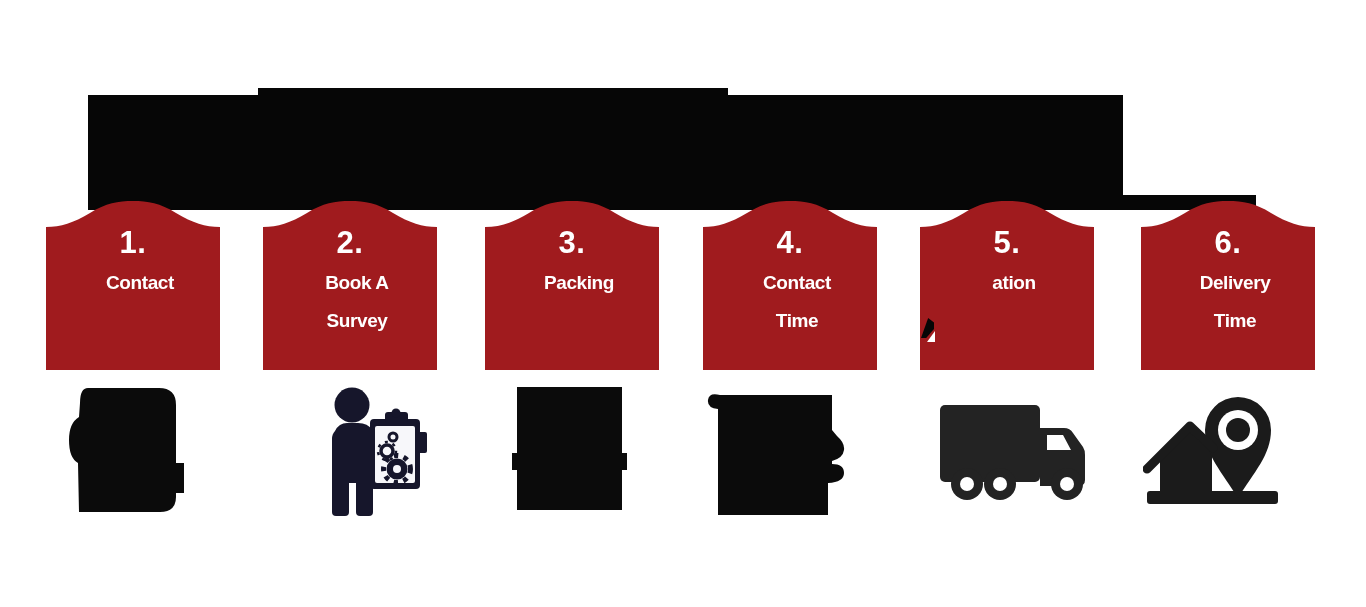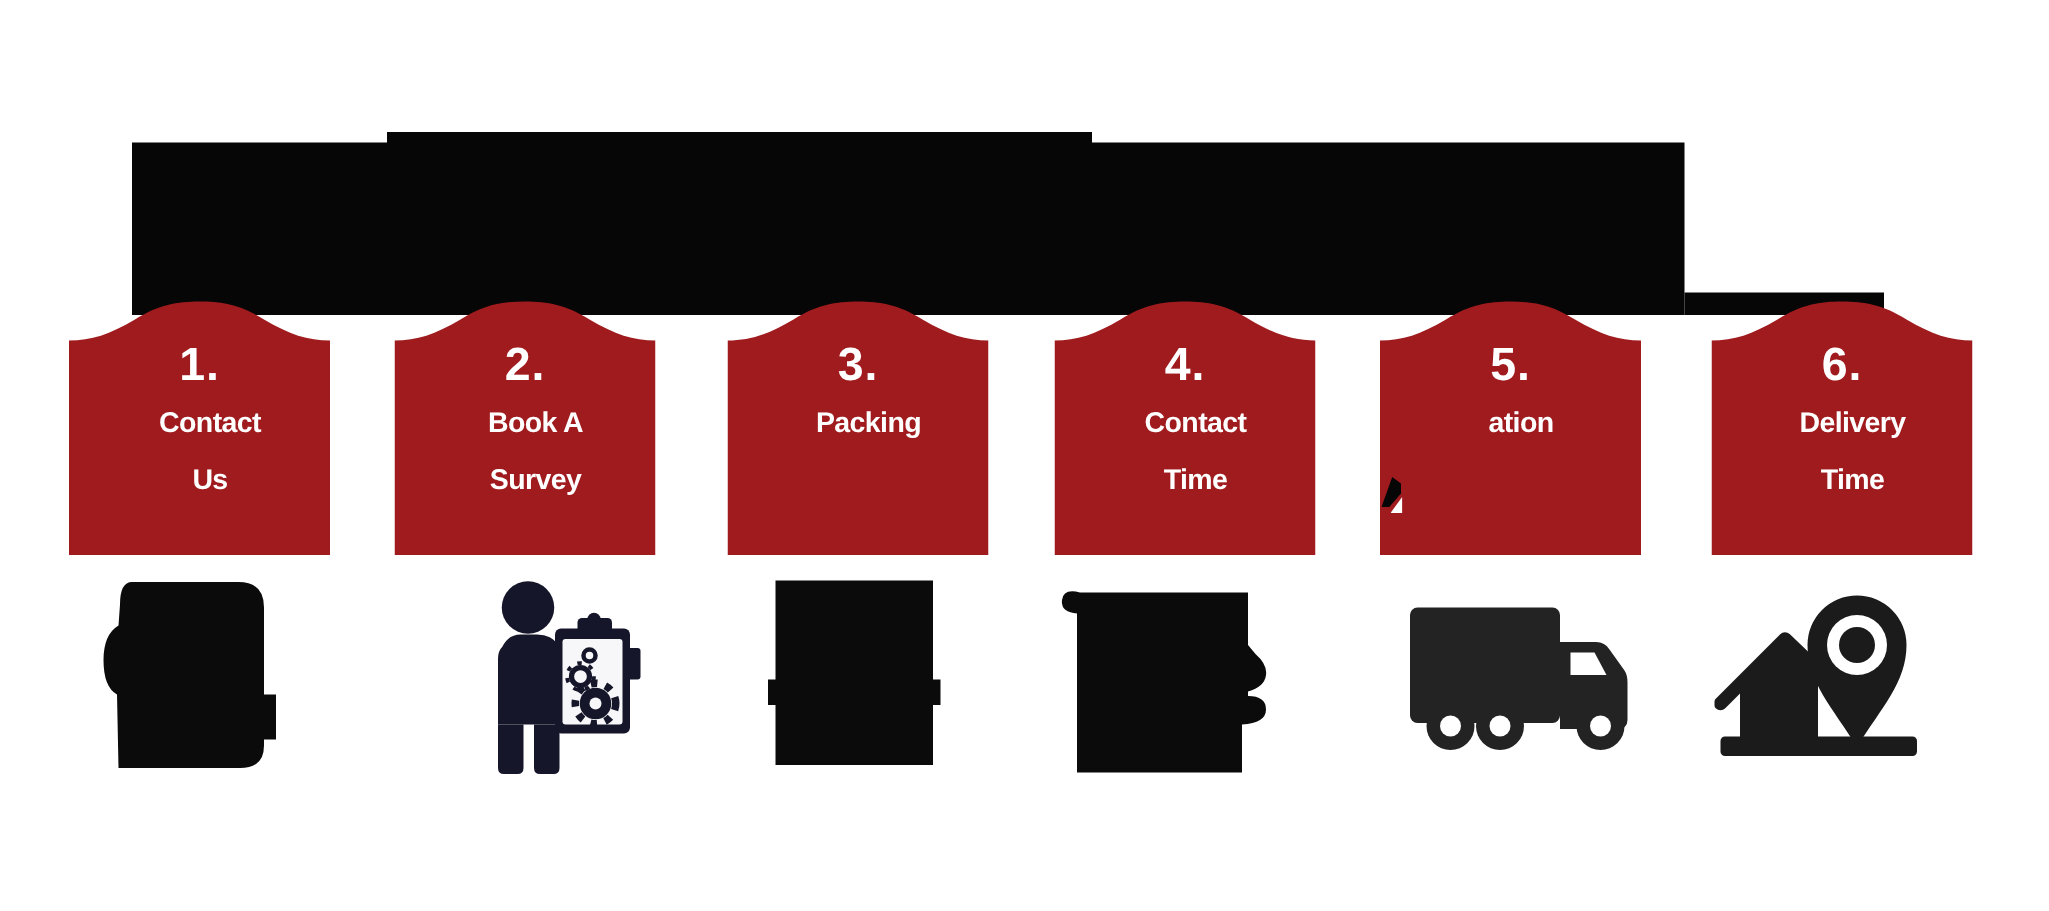--- a/index.html
+++ b/index.html
@@ -66,21 +66,20 @@
   <div class="abs banner" id="banner-main"></div>
   <div class="abs banner" id="banner-strip"></div>
 
   <div class="step" style="left:46px;">
     <svg class="box-shape" viewBox="0 0 174 170" preserveAspectRatio="none">
       <path fill="#A01B1E" d="M0 170 L0 27 C15 27 27 23 44 13 C60 3 72 1 87 1 C102 1 114 3 130 13 C147 23 159 27 174 27 L174 170 Z"></path>
     </svg>
     <div class="step-text">
       <div class="step-num">1.</div>
       <div class="step-line">Contact</div>
-      <div class="step-line">Us</div>
     </div>
   </div>
 
   <div class="step" style="left:263px;">
     <svg class="box-shape" viewBox="0 0 174 170" preserveAspectRatio="none">
       <path fill="#A01B1E" d="M0 170 L0 27 C15 27 27 23 44 13 C60 3 72 1 87 1 C102 1 114 3 130 13 C147 23 159 27 174 27 L174 170 Z"></path>
     </svg>
     <div class="step-text">
       <div class="step-num">2.</div>
       <div class="step-line">Book A</div>

